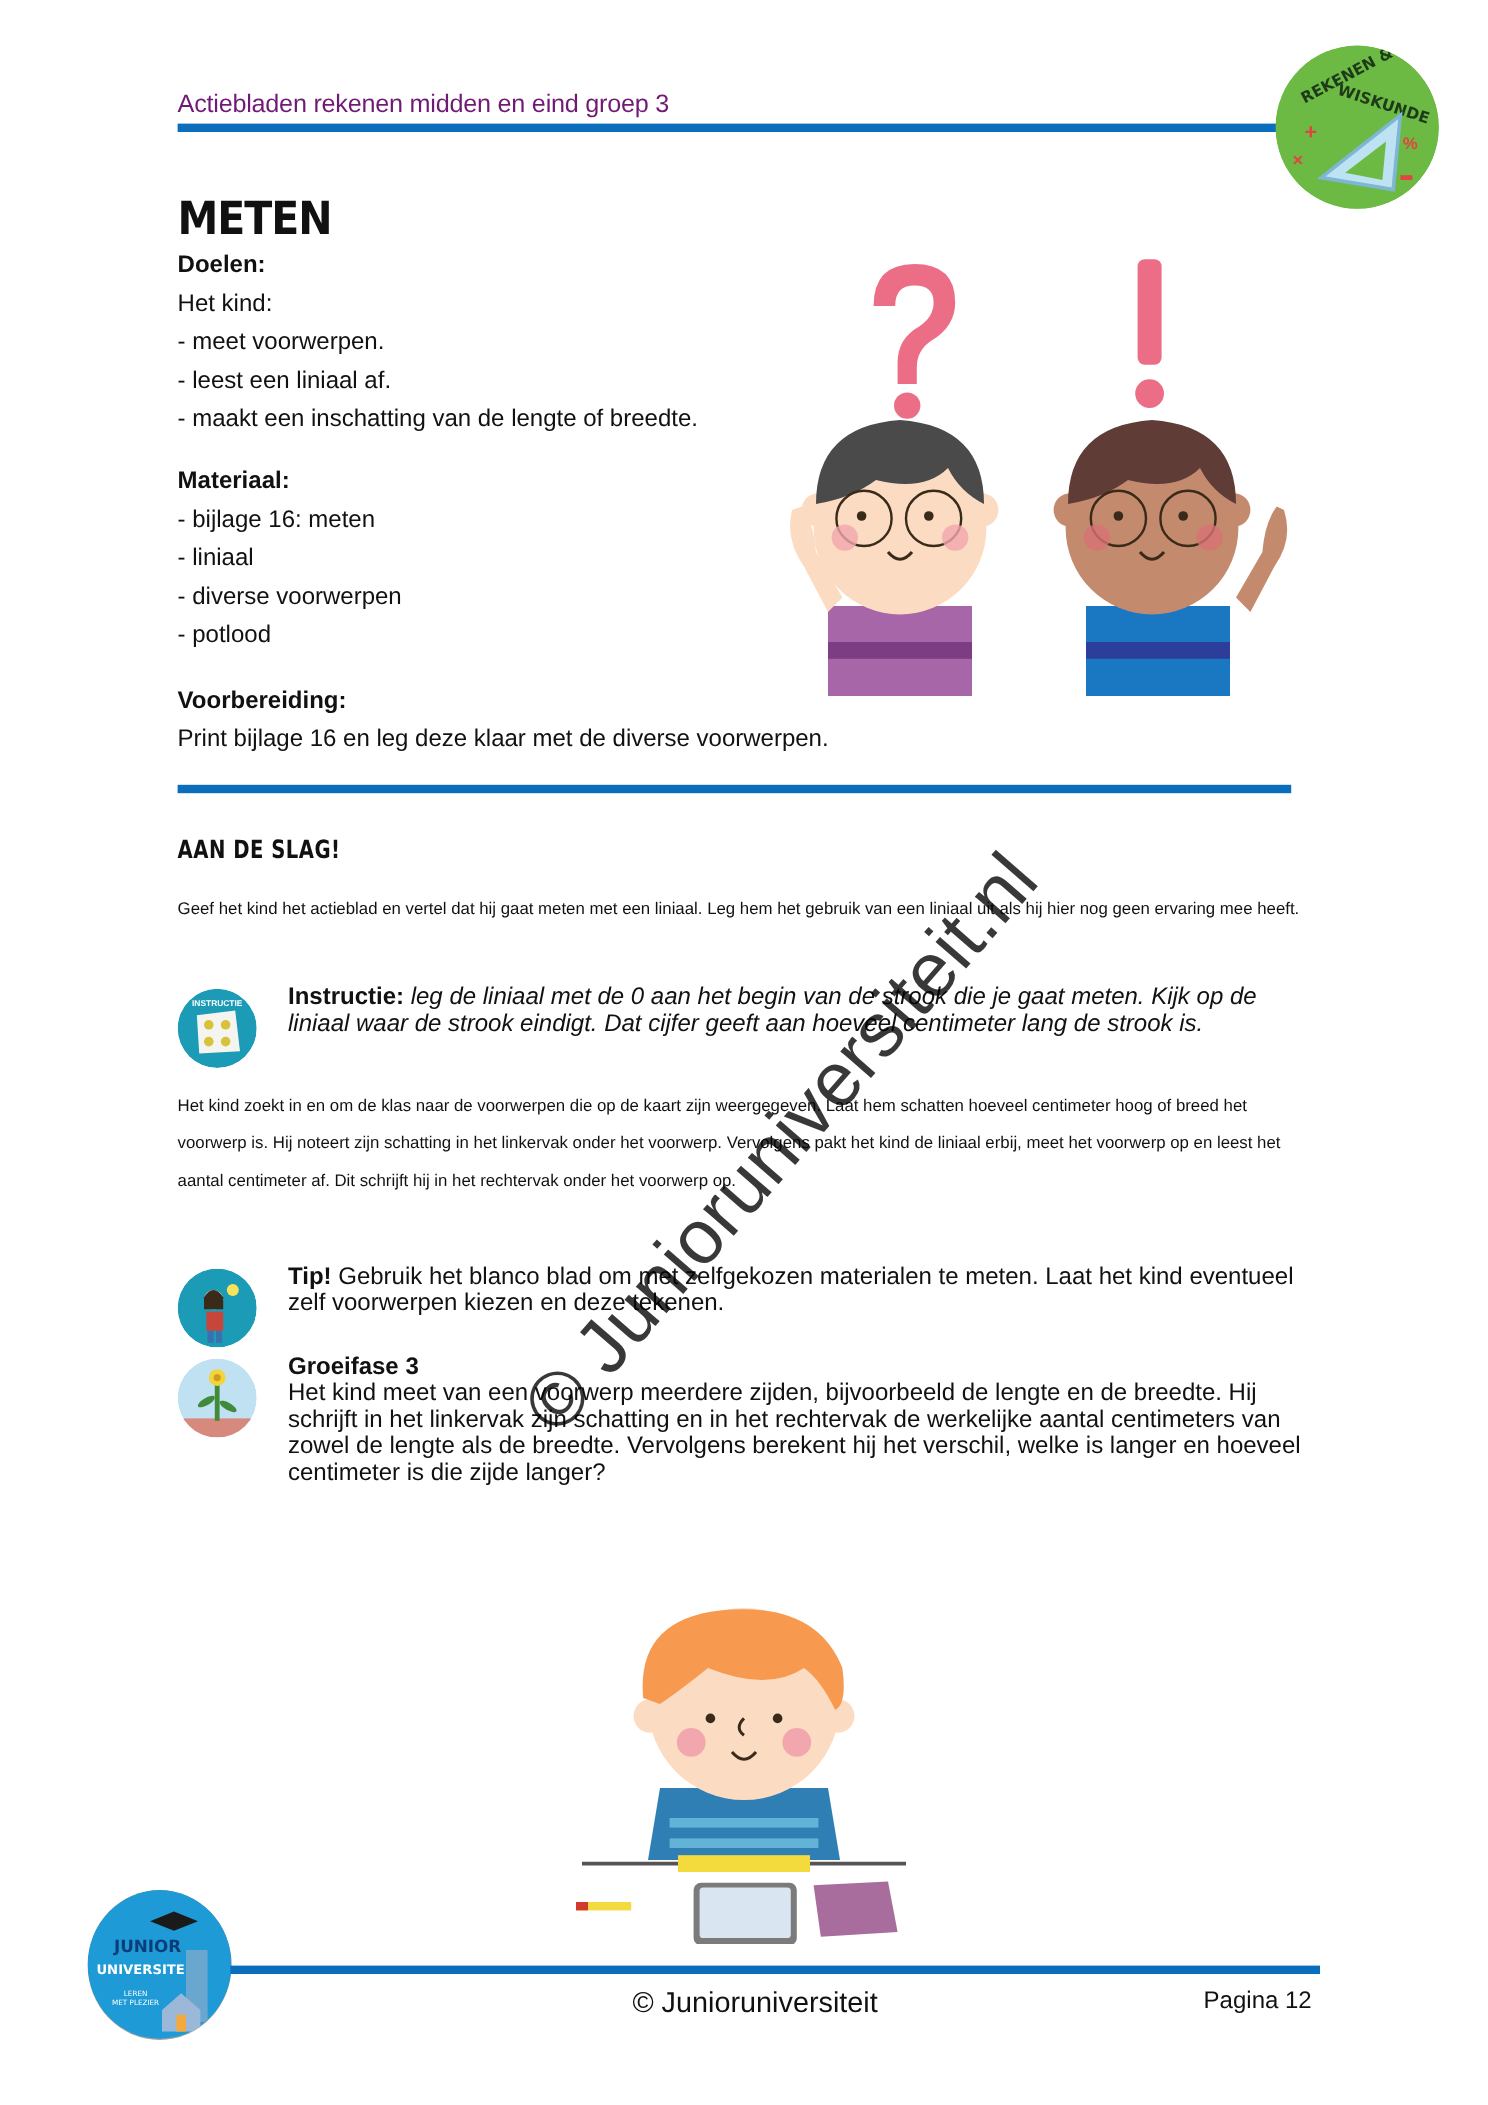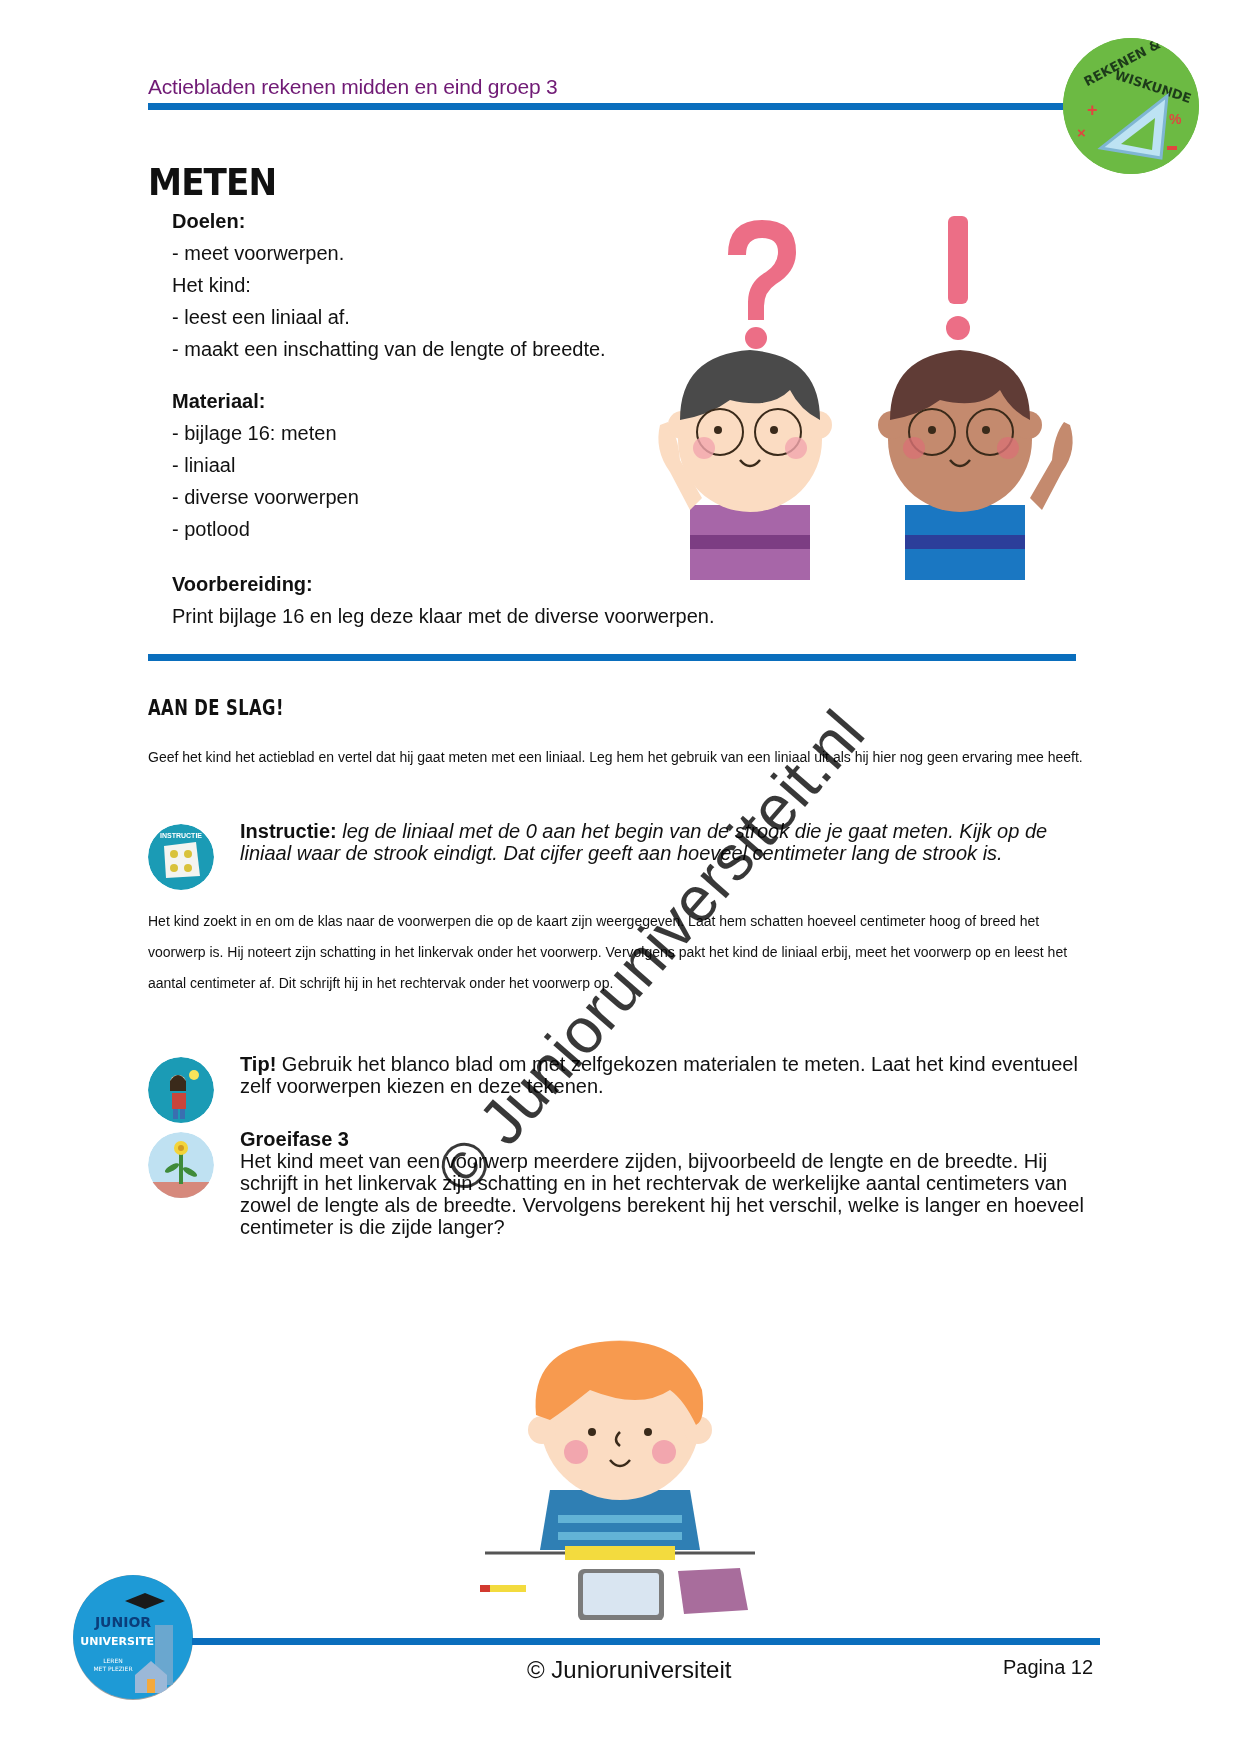--- a/index.html
+++ b/index.html
@@ -9,21 +9,21 @@
 
   .hdr-text { left: 148px; top: 75px; font-size: 21px; color: #701a75; letter-spacing: -0.2px; }
   .hdr-rule { left: 148px; top: 103px; width: 920px; height: 7px; background: #0a6ebd; }
   .badge { left: 1063px; top: 38px; width: 136px; height: 136px; border-radius: 50%;
            background: #6cba43; overflow: hidden; }
   .badge svg { width: 100%; height: 100%; display: block; }
 
   .title { left: 148px; top: 160px; font-family: "DejaVu Sans", sans-serif; font-weight: bold;
            font-size: 38px; letter-spacing: -1px; transform: scaleX(0.9); transform-origin: left; }
   .label-bold { font-weight: bold; }
-  .body-text { font-size: 20px; line-height: 32px; margin-left: 24px; }
+  .body-text { font-size: 20px; line-height: 32px; }
 
   .block { left: 148px; }
   .illus-top { left: 650px; top: 210px; width: 430px; height: 370px; }
   .divider { left: 148px; top: 654px; width: 928px; height: 7px; background: #0a6ebd; }
 
   .section-h { left: 148px; top: 696px; font-family: "DejaVu Sans", sans-serif; font-weight: bold;
                font-size: 21px; letter-spacing: 0.5px; transform: scaleX(0.78); transform-origin: left; }
 
   .para { left: 148px; width: 950px; font-size: 14px; line-height: 31px; }
   .callout { left: 148px; width: 960px; display: flex; }
@@ -60,22 +60,22 @@
     <text x="14" y="100" font-size="15" fill="#e0463f" font-weight="bold">×</text>
     <text x="106" y="86" font-size="14" fill="#e0463f" font-weight="bold">%</text>
     <rect x="104" y="108" width="10" height="4" fill="#e0463f"></rect>
   </svg>
 </div>
 
 <div class="abs title">METEN</div>
 
 <div class="abs block body-text" style="top:205px;">
   <div class="label-bold">Doelen:</div>
+  <div>Het kind:</div>
   <div>- meet voorwerpen.</div>
-  <div>Het kind:</div>
   <div>- leest een liniaal af.</div>
   <div>- maakt een inschatting van de lengte of breedte.</div>
 </div>
 
 <div class="abs block body-text" style="top:385px;">
   <div class="label-bold">Materiaal:</div>
   <div>- bijlage 16: meten</div>
   <div>- liniaal</div>
   <div>- diverse voorwerpen</div>
   <div>- potlood</div>

